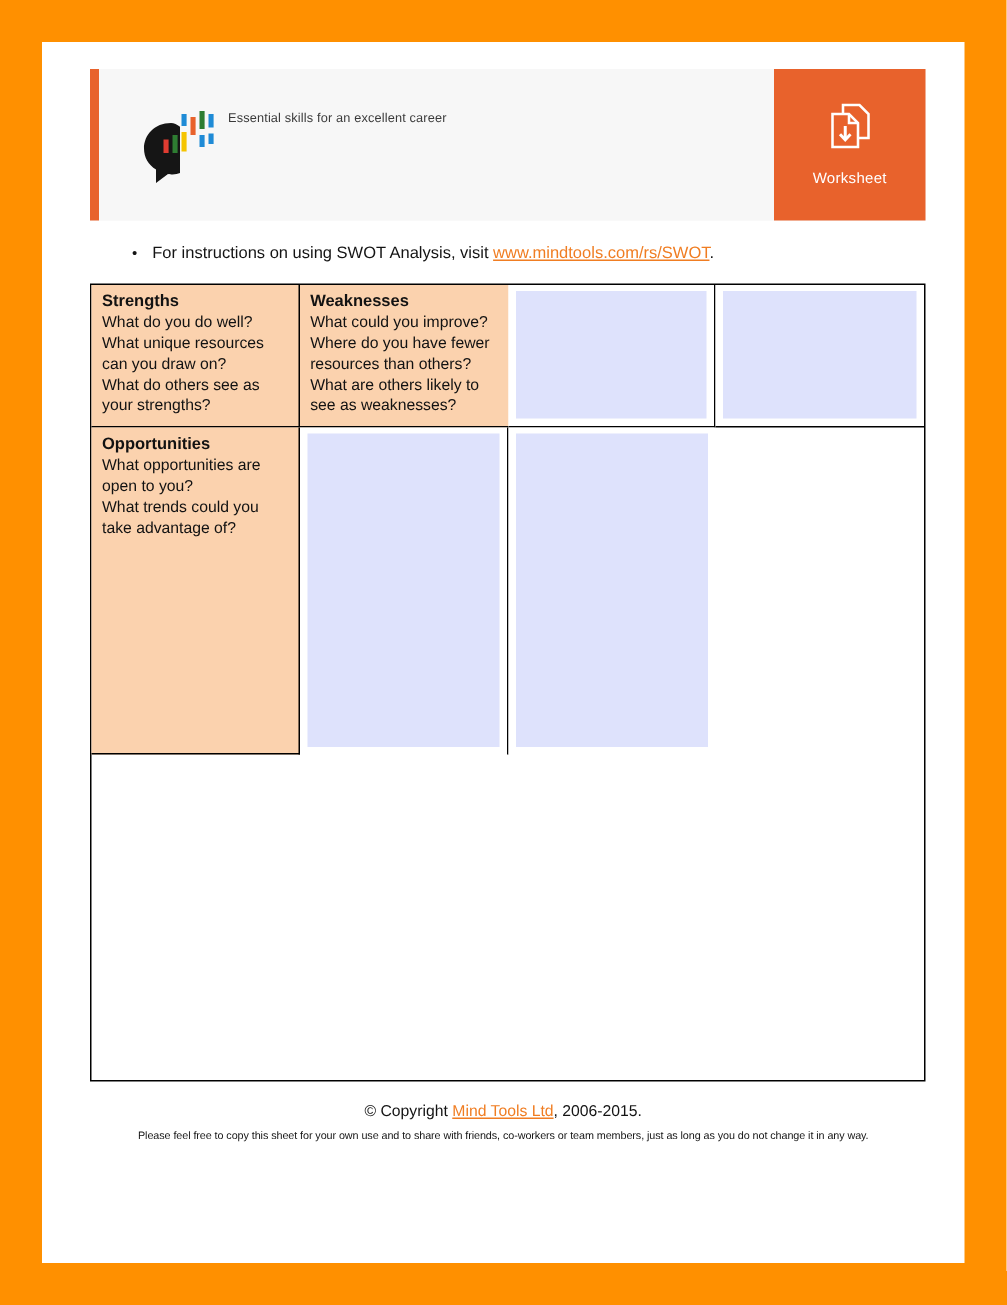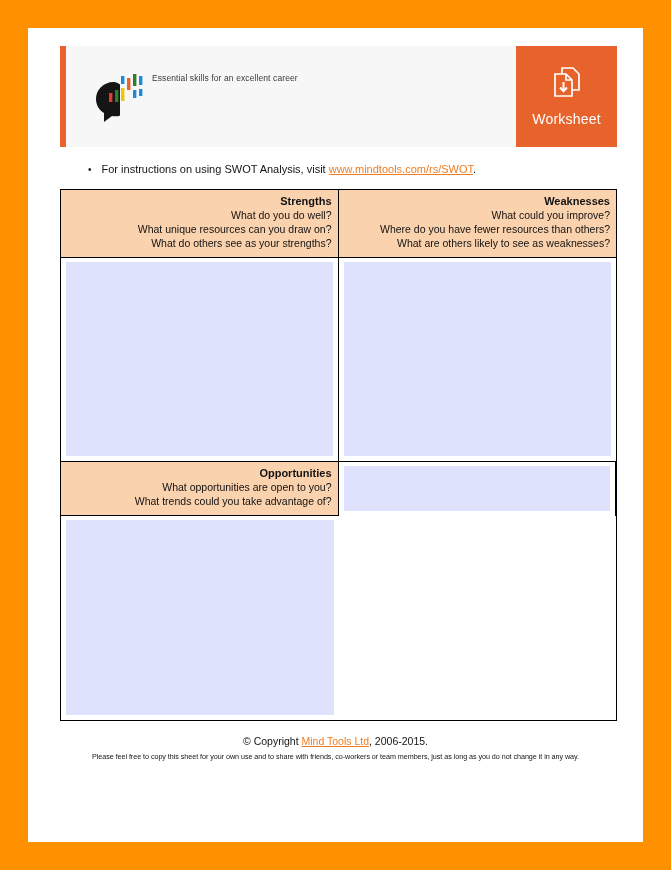--- a/index.html
+++ b/index.html
@@ -96,21 +96,21 @@
     width: 101px;
     background: #E8622C;
     color: #ffffff;
     display: flex;
     flex-direction: column;
     align-items: center;
     justify-content: center;
     gap: 9px;
   }
   .worksheet-badge-label {
-    font-size: 14px;
+    font-size: 10px;
     letter-spacing: 0.2px;
   }
 
   
   .sheet-title {
     color: #F07D22;
     font-size: 23px;
     font-weight: bold;
     margin: 20px 0 0 16px;
     letter-spacing: -0.2px;
@@ -130,26 +130,25 @@
     color: #F07D22;
     text-decoration: underline;
   }
 
   
   .swot-table {
     margin: 14px 10px 0 16px;
     border: 1.6px solid #000000;
     border-collapse: collapse;
     display: grid;
-    grid-template-columns: 1fr 1fr;
+    grid-template-columns: 1fr 1fr 1fr 1fr;
     grid-template-rows: auto 1fr auto 1fr;
     background: #ffffff;
     height: 532px;
     box-sizing: border-box;
-    text-align: right;
   }
   .quad-head {
     background: #FBD2AE;
     padding: 5px 6px 6px 7px;
     box-sizing: border-box;
     border-bottom: 1.6px solid #000000;
   }
   .quad-head.col-left { border-right: 1.6px solid #000000; }
   .quad-title {
     font-size: 11px;

